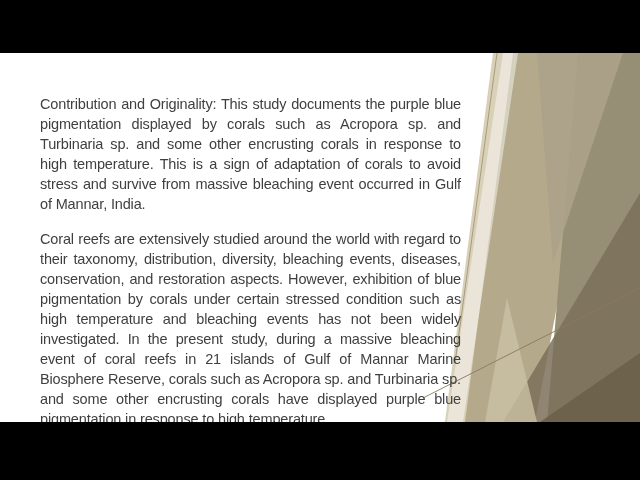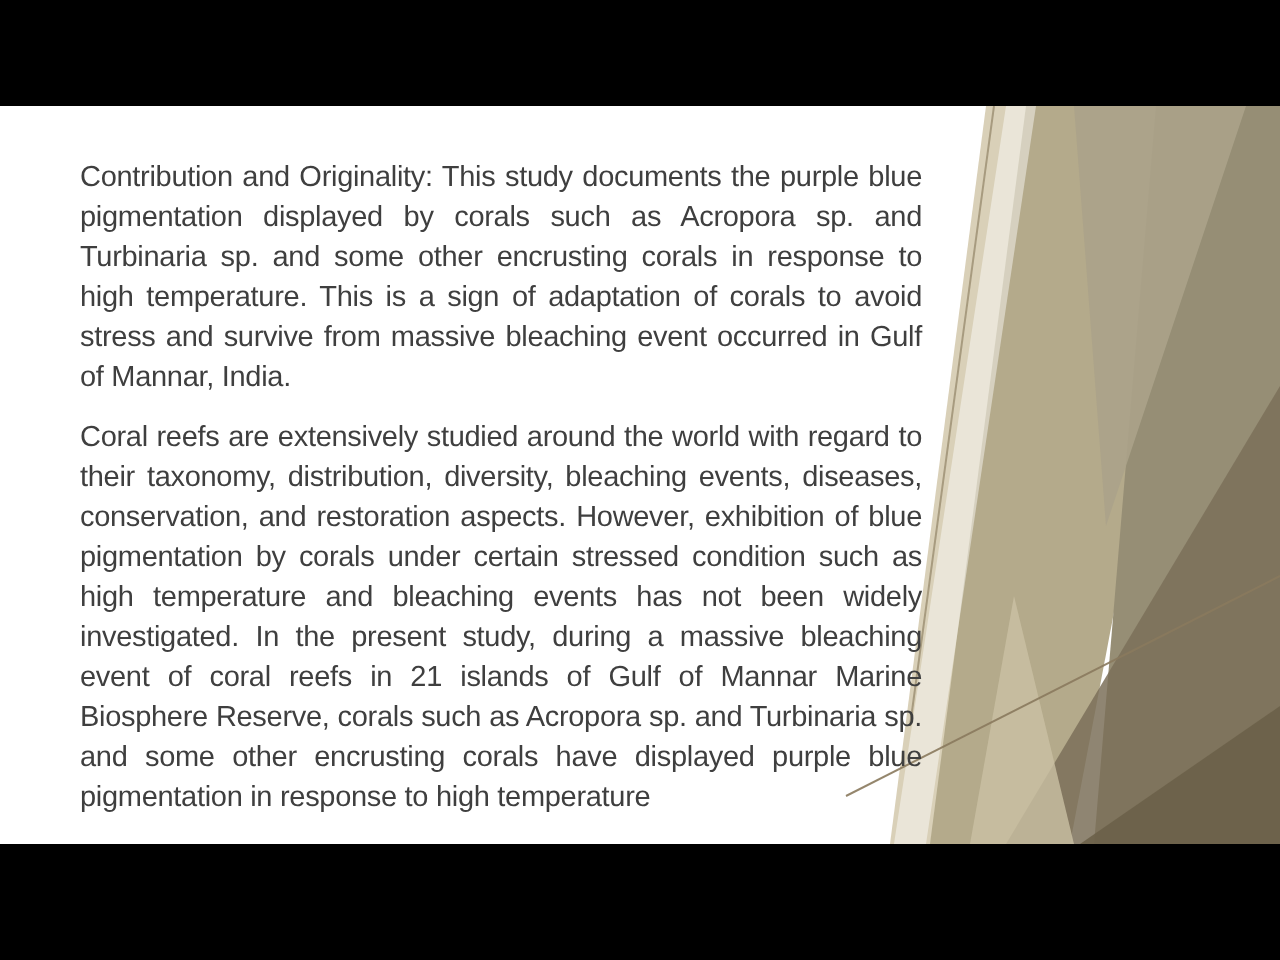--- a/index.html
+++ b/index.html
@@ -24,21 +24,21 @@
     position: absolute; right: 0; top: 0;
     width: 225px; height: 369px;
     display: block;
   }
   .slide-text {
     position: absolute; left: 40px; top: 26px;
     width: 421px;
     color: #3f3f3f;
   }
   .slide-text p {
-    margin: 0 0 10px 0;
+    margin: 15px 0 10px 0;
     font-size: 14.5px;
     line-height: 20px;
     letter-spacing: -0.15px;
     text-align: justify;
   }
 </style>
 </head>
 <body>
 
 <div class="frame">

